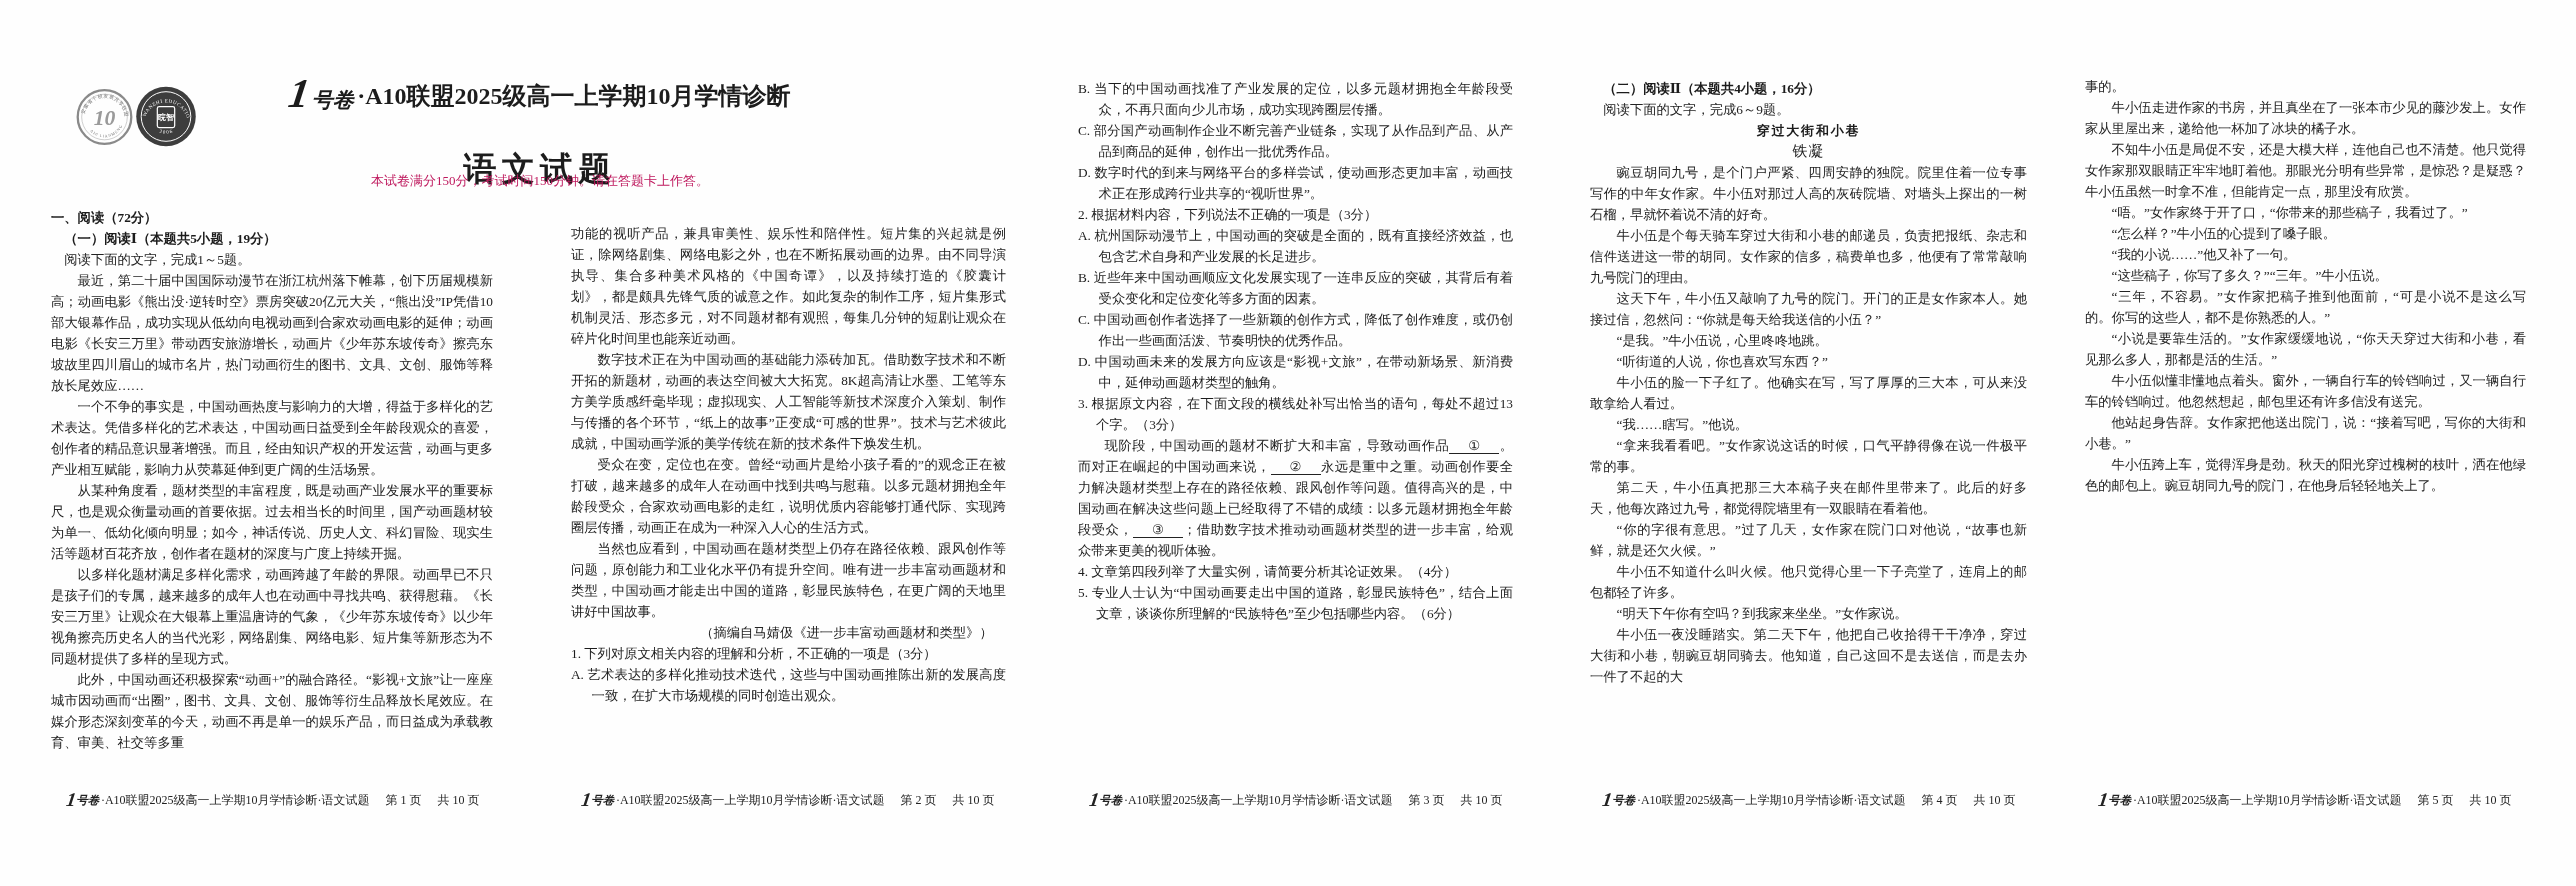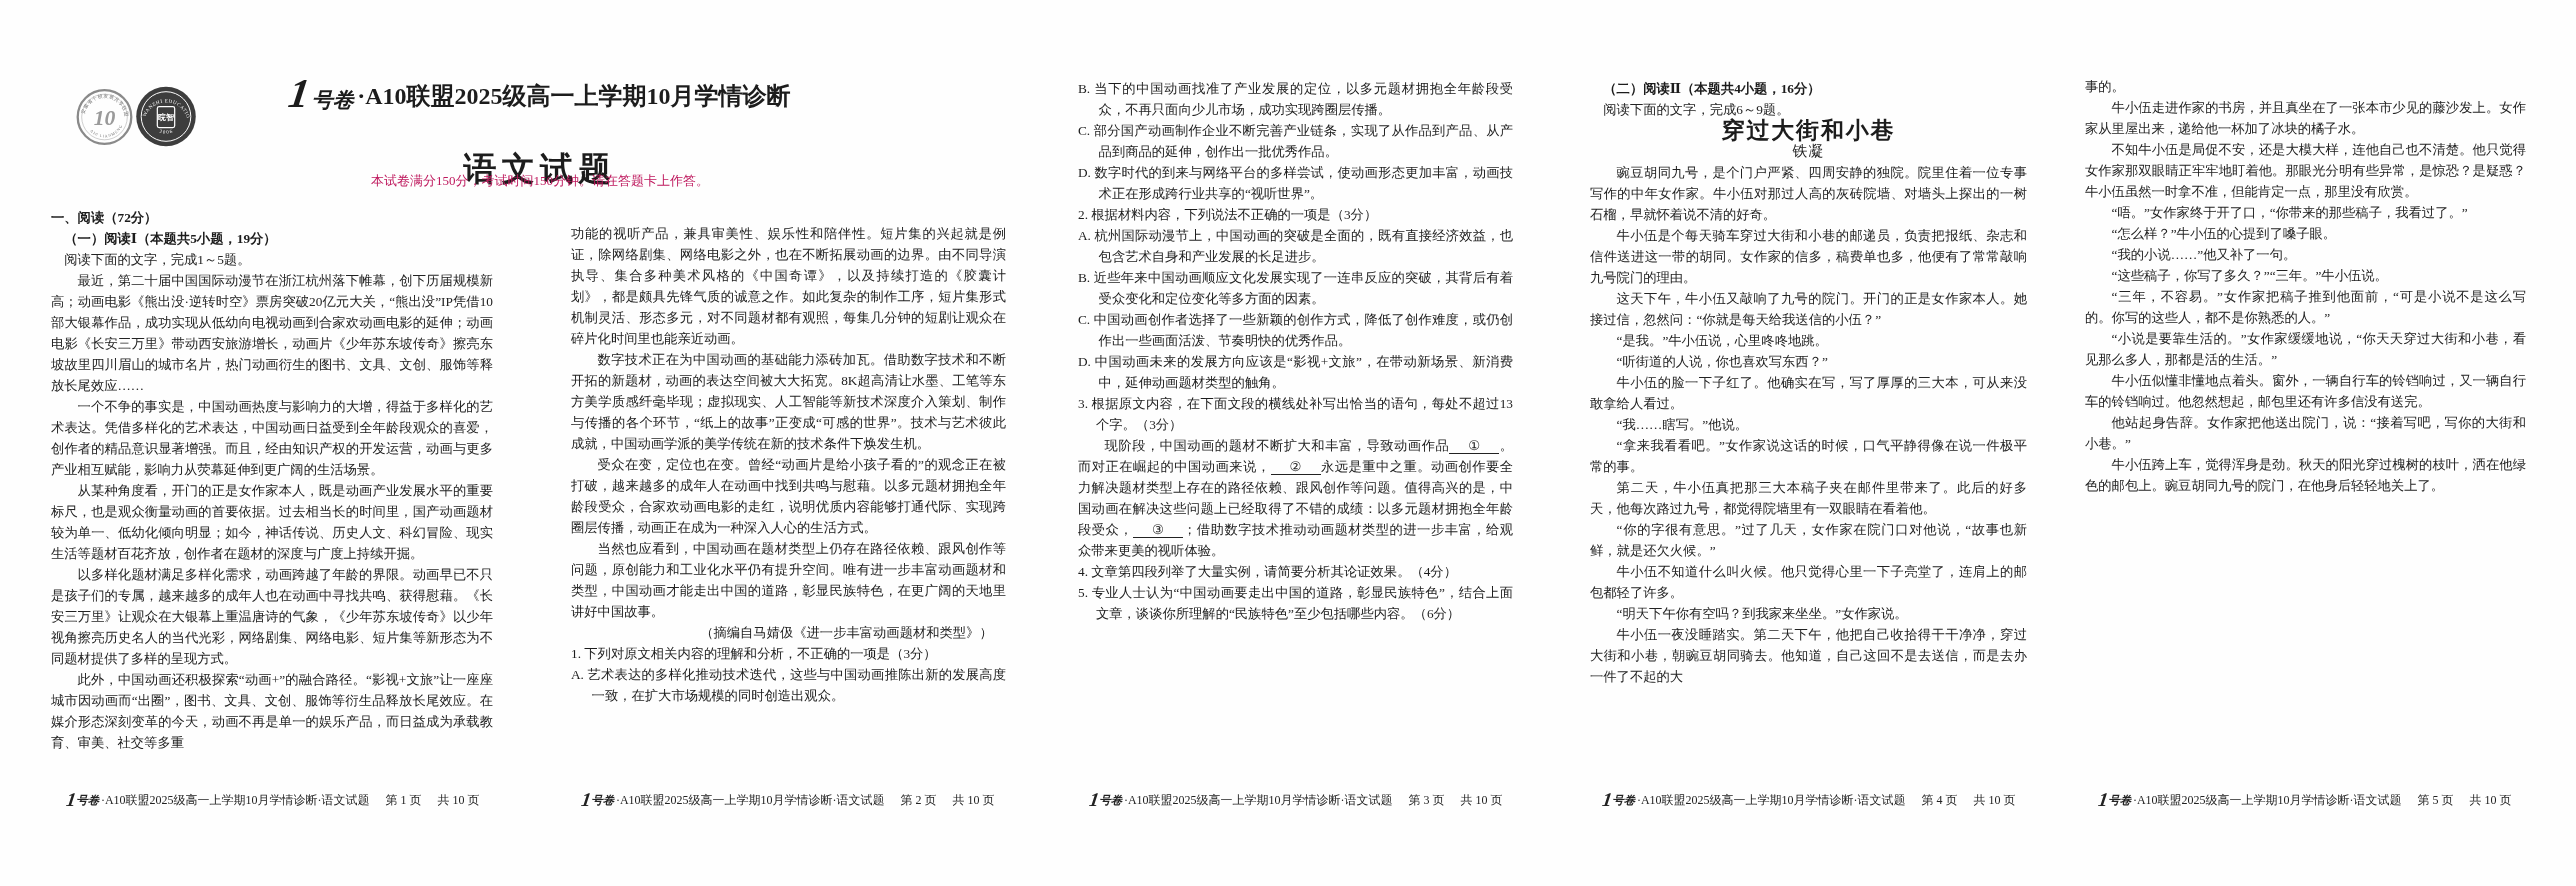--- a/index.html
+++ b/index.html
@@ -7,21 +7,21 @@
          font-family:"Liberation Serif","DejaVu Serif",serif;overflow:hidden;}
   .col{position:absolute;text-align:justify;font-size:13.3px;line-height:21px;overflow:hidden;}
   .col p{margin:0;}
   .para{text-indent:2em;font-family:Liberation Serif, serif;}
   .flush{text-indent:0;}
   .option{padding-left:1.55em;text-indent:-1.55em;}
   .qstem{padding-left:1.35em;text-indent:-1.35em;}
   .bold{font-weight:bold;}
   .kai{color:#222;}
   .center{text-align:center;}
-  .story-title{font-size:23px;font-weight:bold;letter-spacing:1.8px;}
+  .story-title{font-size:13px;font-weight:bold;letter-spacing:1.8px;}
   .story-author{font-size:15px;letter-spacing:0.9px;}
   .citation{text-align:right;padding-right:1em;}
   .blank{display:inline-block;min-width:50px;text-align:center;border-bottom:1.1px solid #222;
          text-indent:0;line-height:1.05;}
   
   #hdr{position:absolute;left:0;top:0;width:1080px;}
   .brandline{position:absolute;left:0;top:69px;width:1080px;text-align:center;white-space:nowrap;}
   .brand-one{font-size:41px;font-weight:bold;font-style:italic;font-family:"Liberation Serif",serif;
              display:inline-block;transform:skewX(-8deg);margin-right:1.8px;}
   .brand-rest{font-size:21px;font-weight:bold;font-style:italic;margin-right:3.5px;}
@@ -80,21 +80,21 @@
     <div class="note kai">本试卷满分150分，考试时间150分钟。请在答题卡上作答。</div>
   </div>
 
   <div class="col" style="left:51px;top:207px;width:442px;height:577px;">
     <p class="bold">一、阅读（72分）</p>
     <p class="bold" style="text-indent:1em;">（一）阅读Ⅰ（本题共5小题，19分）</p>
     <p class="kai" style="text-indent:1em;">阅读下面的文字，完成1～5题。</p>
     <div class="kai">
         <p class="para">最近，第二十届中国国际动漫节在浙江杭州落下帷幕，创下历届规模新高；动画电影《熊出没·逆转时空》票房突破20亿元大关，“熊出没”IP凭借10部大银幕作品，成功实现从低幼向电视动画到合家欢动画电影的延伸；动画电影《长安三万里》带动西安旅游增长，动画片《少年苏东坡传奇》擦亮东坡故里四川眉山的城市名片，热门动画衍生的图书、文具、文创、服饰等释放长尾效应……</p>
         <p class="para">一个不争的事实是，中国动画热度与影响力的大增，得益于多样化的艺术表达。凭借多样化的艺术表达，中国动画日益受到全年龄段观众的喜爱，创作者的精品意识显著增强。而且，经由知识产权的开发运营，动画与更多产业相互赋能，影响力从荧幕延伸到更广阔的生活场景。</p>
-        <p class="para">从某种角度看，开门的正是女作家本人，既是动画产业发展水平的重要标尺，也是观众衡量动画的首要依据。过去相当长的时间里，国产动画题材较为单一、低幼化倾向明显；如今，神话传说、历史人文、科幻冒险、现实生活等题材百花齐放，创作者在题材的深度与广度上持续开掘。</p>
+        <p class="para">从某种角度看，题材类型的丰富程度，既是动画产业发展水平的重要标尺，也是观众衡量动画的首要依据。过去相当长的时间里，国产动画题材较为单一、低幼化倾向明显；如今，神话传说、历史人文、科幻冒险、现实生活等题材百花齐放，创作者在题材的深度与广度上持续开掘。</p>
         <p class="para">以多样化题材满足多样化需求，动画跨越了年龄的界限。动画早已不只是孩子们的专属，越来越多的成年人也在动画中寻找共鸣、获得慰藉。《长安三万里》让观众在大银幕上重温唐诗的气象，《少年苏东坡传奇》以少年视角擦亮历史名人的当代光彩，网络剧集、网络电影、短片集等新形态为不同题材提供了多样的呈现方式。</p>
         <p class="para">此外，中国动画还积极探索“动画+”的融合路径。“影视+文旅”让一座座城市因动画而“出圈”，图书、文具、文创、服饰等衍生品释放长尾效应。在媒介形态深刻变革的今天，动画不再是单一的娱乐产品，而日益成为承载教育、审美、社交等多重</p>
       </div>
   </div>
 
   <div class="col" style="left:571px;top:223px;width:435px;height:561px;">
     <div class="kai">
         <p class="para flush">功能的视听产品，兼具审美性、娱乐性和陪伴性。短片集的兴起就是例证，除网络剧集、网络电影之外，也在不断拓展动画的边界。由不同导演执导、集合多种美术风格的《中国奇谭》，以及持续打造的《胶囊计划》，都是颇具先锋气质的诚意之作。如此复杂的制作工序，短片集形式机制灵活、形态多元，对不同题材都有观照，每集几分钟的短剧让观众在碎片化时间里也能亲近动画。</p>
         <p class="para">数字技术正在为中国动画的基础能力添砖加瓦。借助数字技术和不断开拓的新题材，动画的表达空间被大大拓宽。8K超高清让水墨、工笔等东方美学质感纤毫毕现；虚拟现实、人工智能等新技术深度介入策划、制作与传播的各个环节，“纸上的故事”正变成“可感的世界”。技术与艺术彼此成就，中国动画学派的美学传统在新的技术条件下焕发生机。</p>
         <p class="para">受众在变，定位也在变。曾经“动画片是给小孩子看的”的观念正在被打破，越来越多的成年人在动画中找到共鸣与慰藉。以多元题材拥抱全年龄段受众，合家欢动画电影的走红，说明优质内容能够打通代际、实现跨圈层传播，动画正在成为一种深入人心的生活方式。</p>

